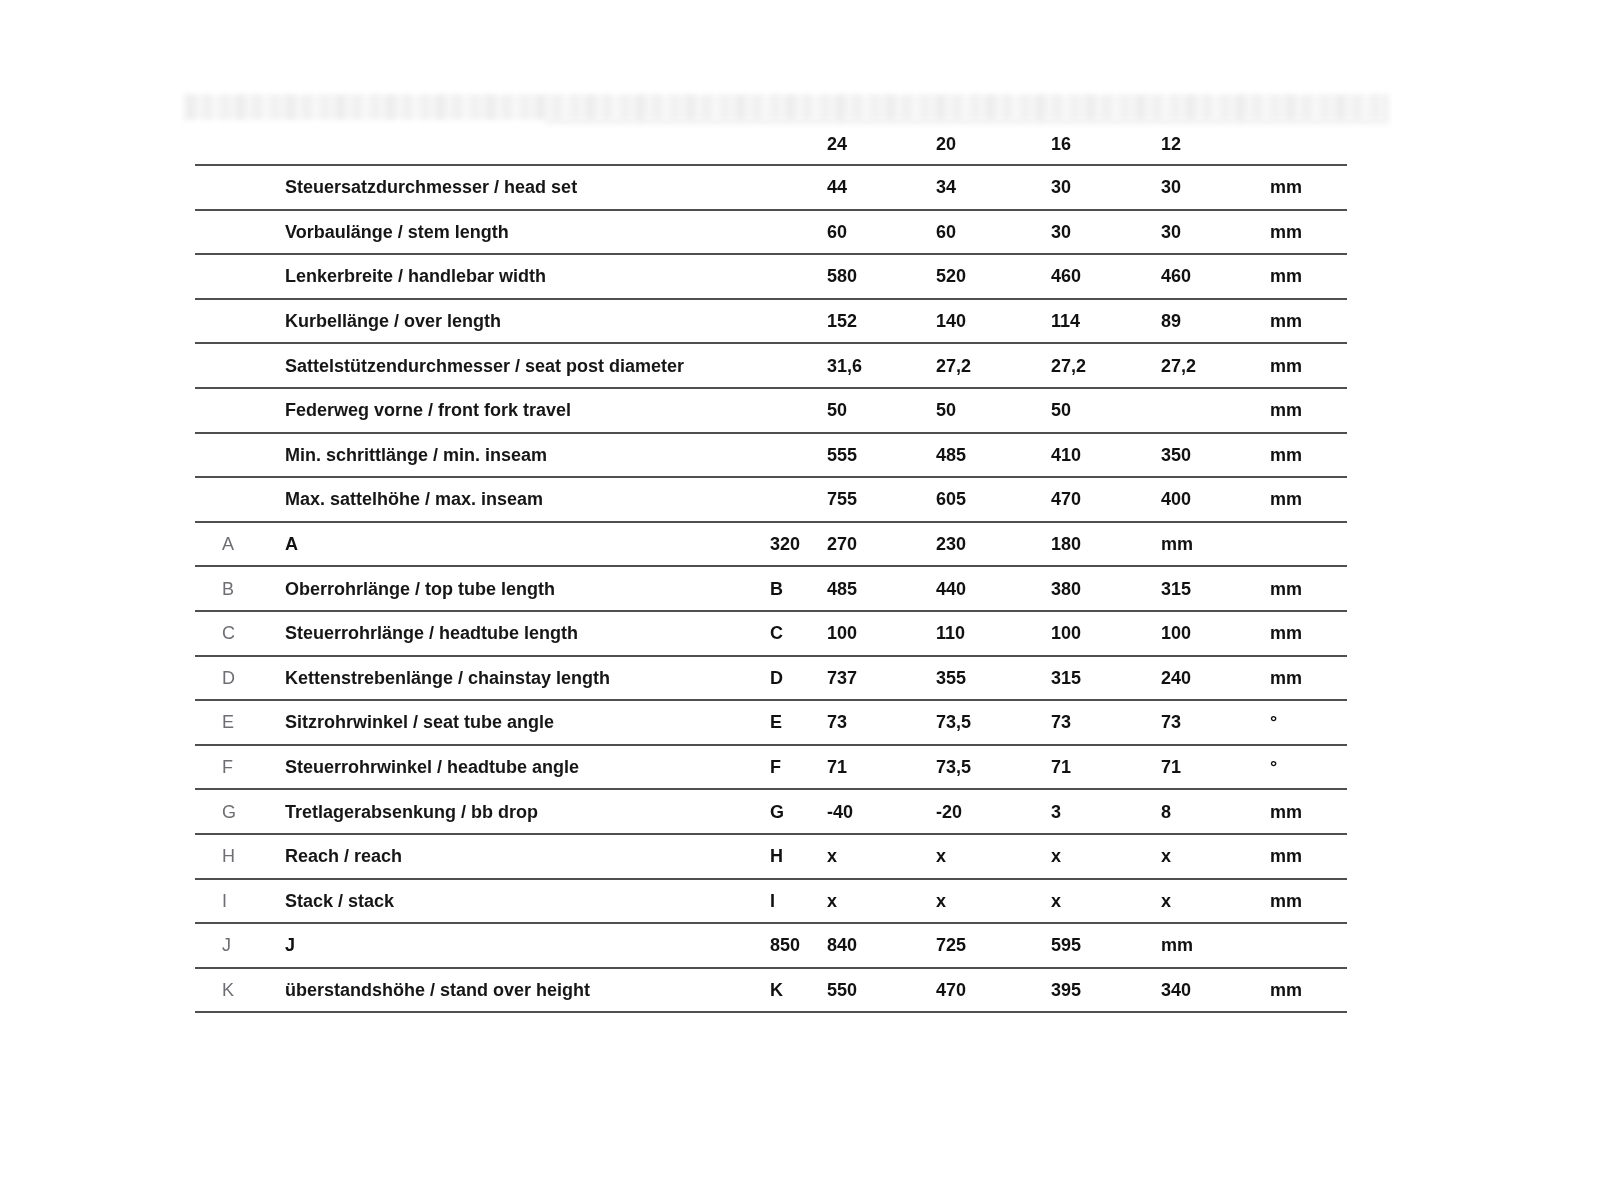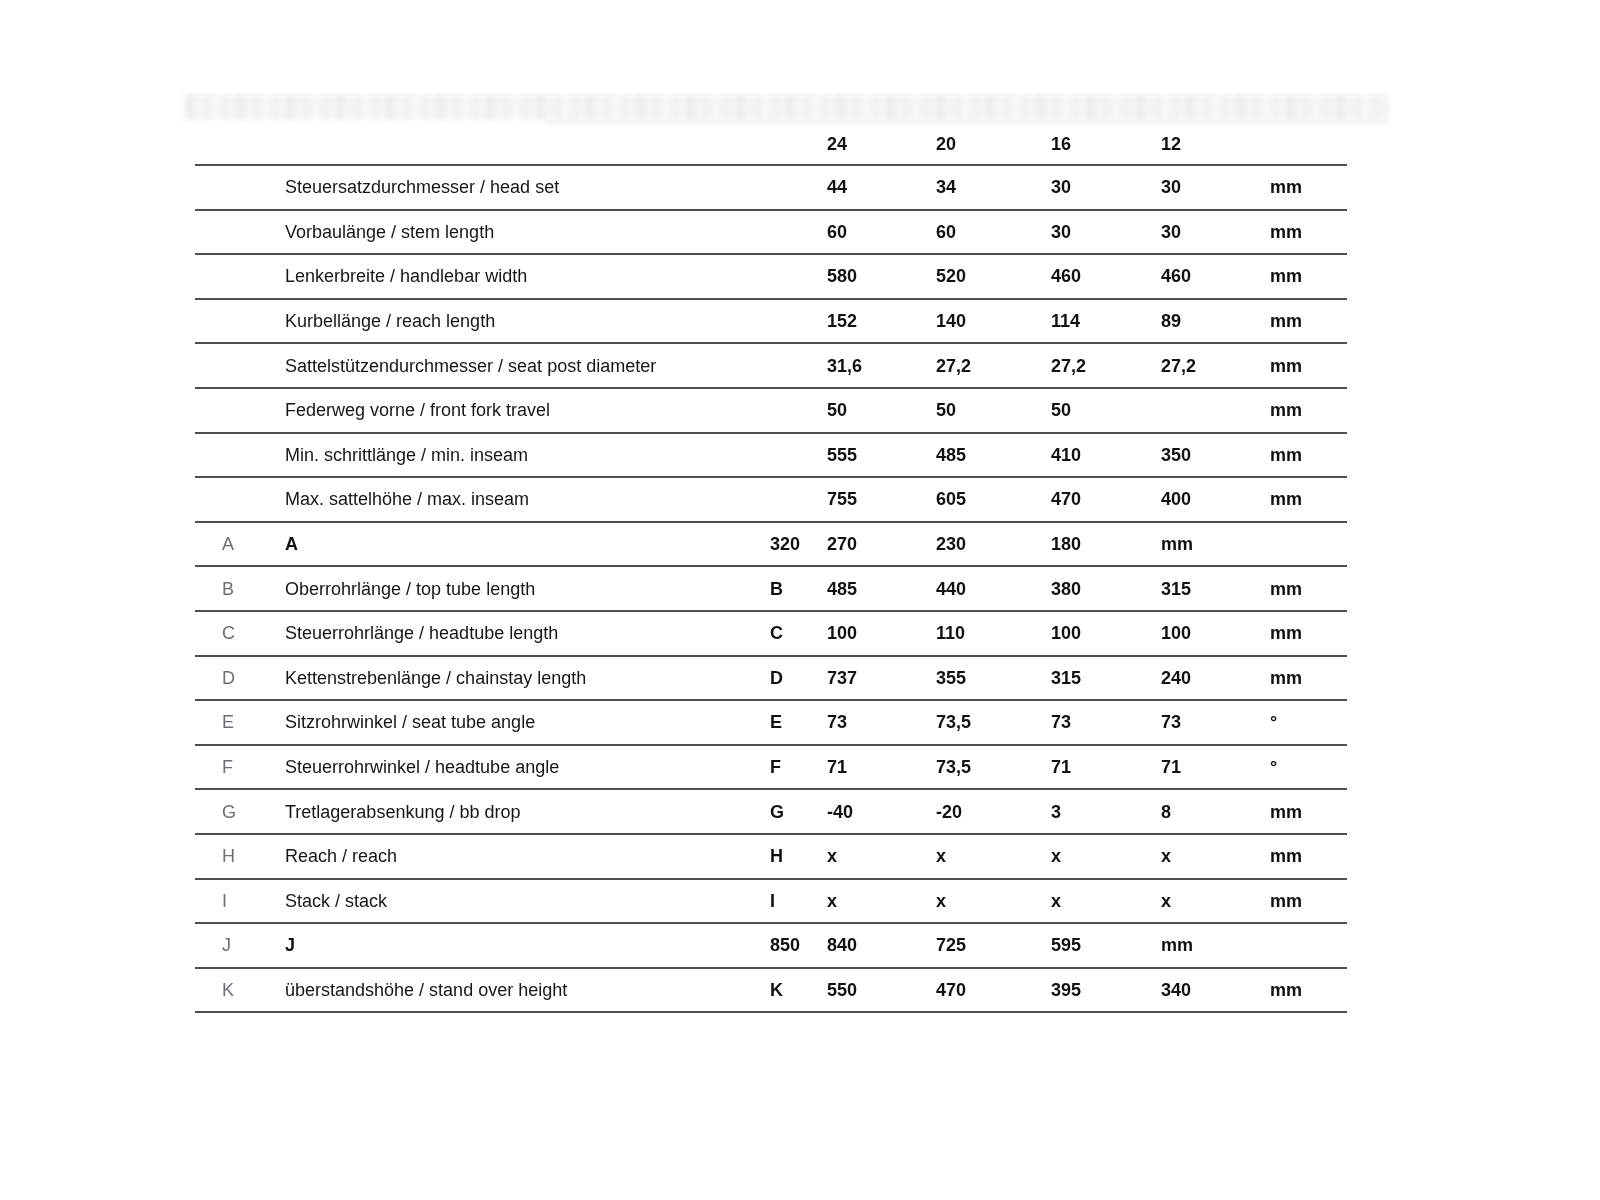--- a/index.html
+++ b/index.html
@@ -62,21 +62,21 @@
     height: 43px;
   }
   .cell { overflow: visible; }
   .cell-letter {
     padding-left: 27px;
     color: #6e6e74;
     font-weight: 400;
   }
   .cell-label {
     color: #161616;
-    font-weight: 400;
+    font-weight: 700;
   }
   .cell-inner {
     color: #111;
     font-weight: 700;
   }
   .cell-val, .cell-unit, .cell-size {
     color: #111;
     font-weight: 700;
   }
 </style>
@@ -126,21 +126,21 @@
       <div class="cell cell-label">Lenkerbreite / handlebar width</div>
       <div class="cell cell-inner"></div>
       <div class="cell cell-val">580</div>
       <div class="cell cell-val">520</div>
       <div class="cell cell-val">460</div>
       <div class="cell cell-val">460</div>
       <div class="cell cell-unit">mm</div>
     </div>
         <div class="trow">
       <div class="cell cell-letter"></div>
-      <div class="cell cell-label">Kurbellänge / reach length</div>
+      <div class="cell cell-label">Kurbellänge / over length</div>
       <div class="cell cell-inner"></div>
       <div class="cell cell-val">152</div>
       <div class="cell cell-val">140</div>
       <div class="cell cell-val">114</div>
       <div class="cell cell-val">89</div>
       <div class="cell cell-unit">mm</div>
     </div>
         <div class="trow">
       <div class="cell cell-letter"></div>
       <div class="cell cell-label">Sattelstützendurchmesser / seat post diameter</div>

